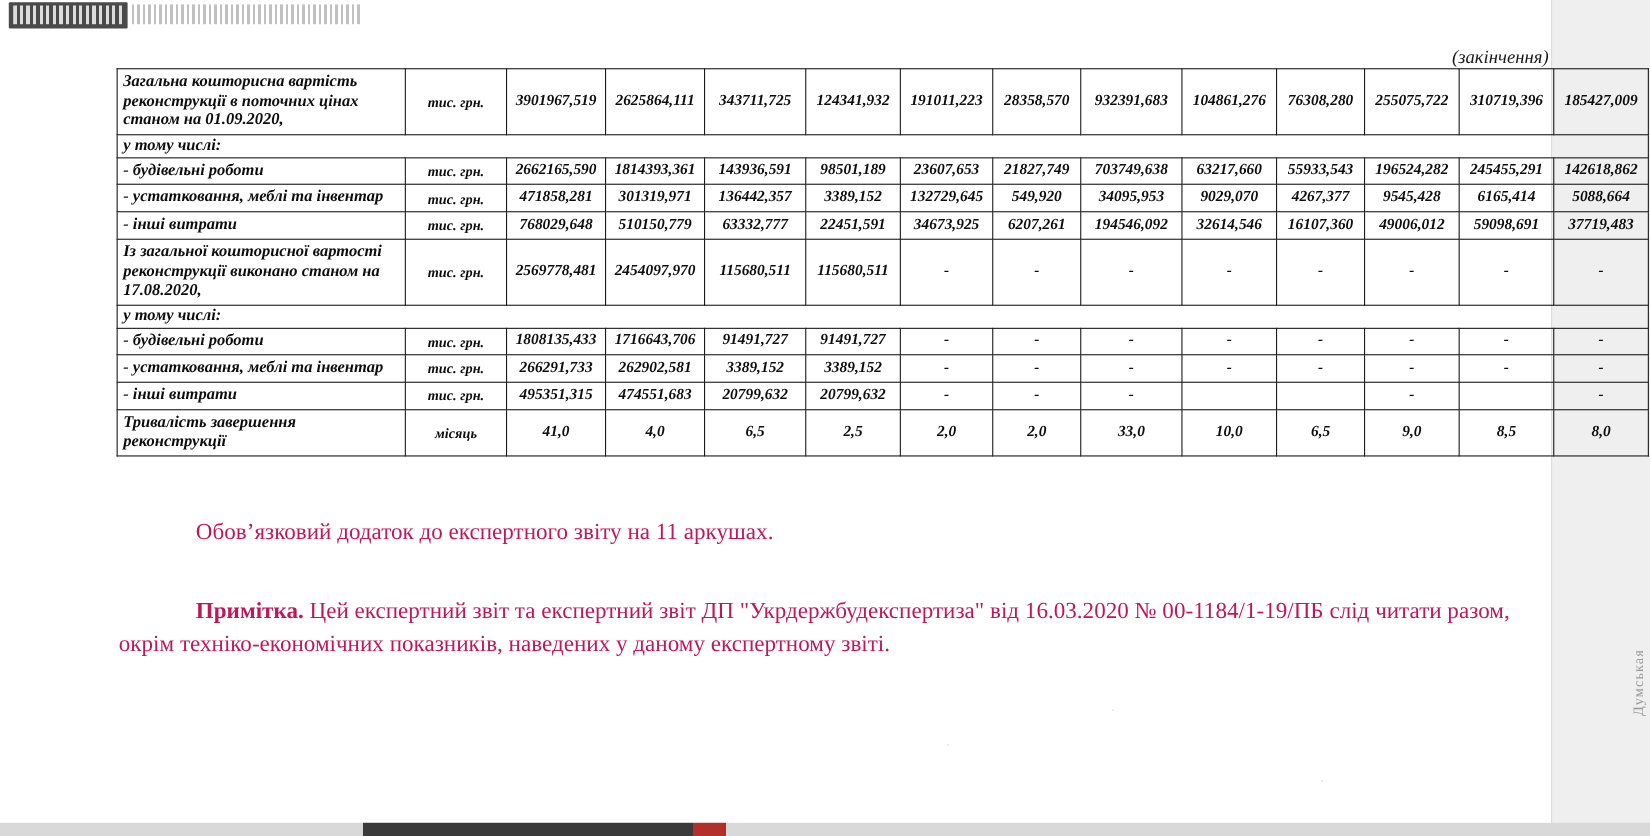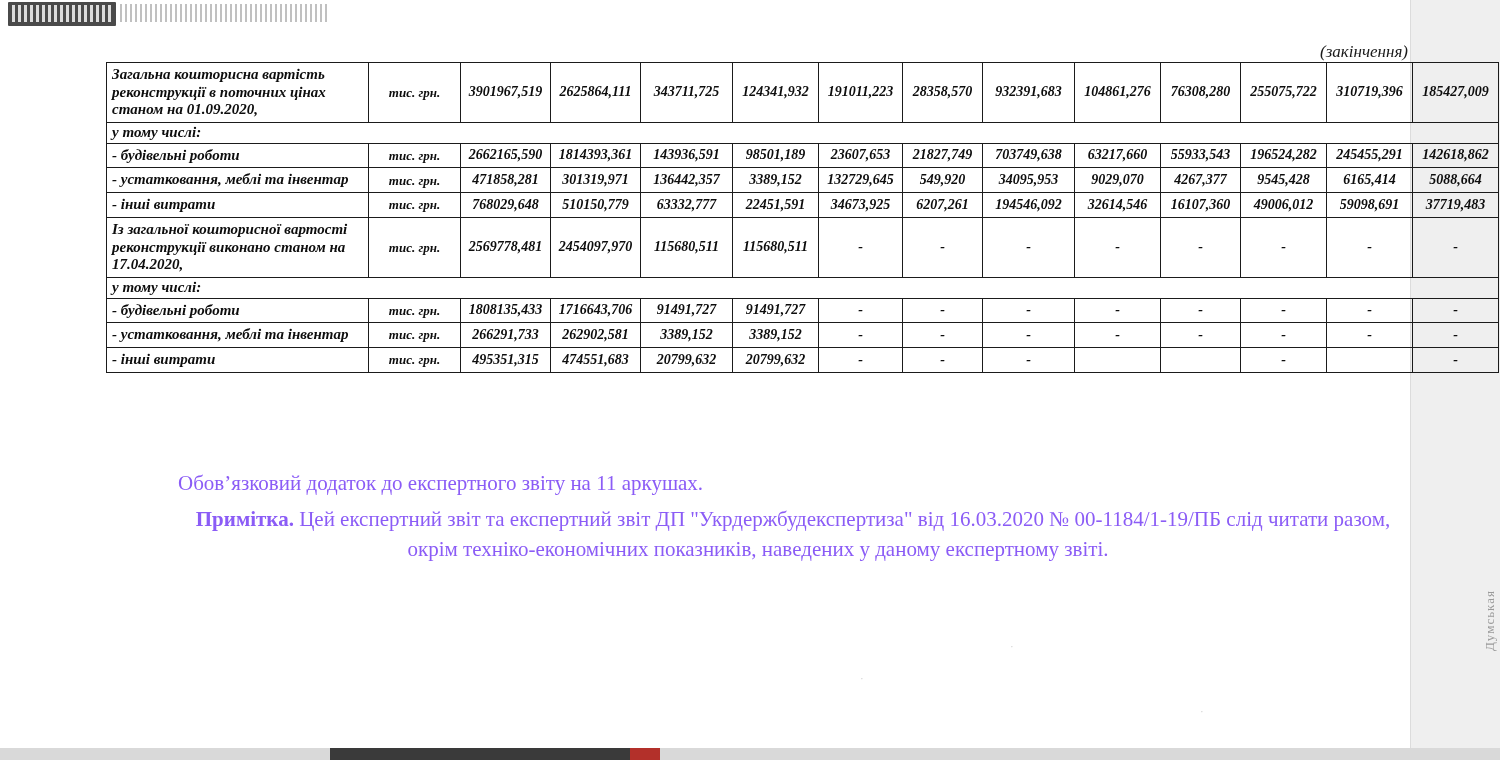--- a/index.html
+++ b/index.html
@@ -171,26 +171,26 @@
   col.n3 { width: 86px; }
   col.n4 { width: 84px; }
 
   
   .body-text {
     position: absolute;
     left: 108px;
     width: 1300px;
     font-size: 21px;
     line-height: 1.45;
-    color: #8b5cf6;
+    color: #be185d;
     font-family: Liberation Serif, serif;
   }
   .p1 { top: 468px; }
   .p1 .indent { display: inline-block; width: 70px; }
-  .p2 { top: 504px; text-align: center; }
+  .p2 { top: 540px; }
   .p2 .indent { display: inline-block; width: 70px; }
   b.strong { font-weight: bold; }
 </style>
 </head>
 <body>
 
 <div class="scan-top-band"></div>
 <div class="scan-glyph-block"></div>
 <div class="scan-smudge"></div>
 <div class="scan-right-edge"></div>
@@ -284,21 +284,21 @@
           <td class="num">34673,925</td>
           <td class="num">6207,261</td>
           <td class="num">194546,092</td>
           <td class="num">32614,546</td>
           <td class="num">16107,360</td>
           <td class="num">49006,012</td>
           <td class="num">59098,691</td>
           <td class="num">37719,483</td>
         </tr>
         <tr>
-          <td class="label">Із загальної кошторисної вартості реконструкції виконано станом на 17.04.2020,</td>
+          <td class="label">Із загальної кошторисної вартості реконструкції виконано станом на 17.08.2020,</td>
           <td class="unit">тис. грн.</td>
           <td class="num">2569778,481</td>
           <td class="num">2454097,970</td>
           <td class="num">115680,511</td>
           <td class="num">115680,511</td>
           <td class="num">-</td>
           <td class="num">-</td>
           <td class="num">-</td>
           <td class="num">-</td>
           <td class="num">-</td>
@@ -350,20 +350,36 @@
           <td class="num">20799,632</td>
           <td class="num">-</td>
           <td class="num">-</td>
           <td class="num">-</td>
           <td class="num"></td>
           <td class="num"></td>
           <td class="num">-</td>
           <td class="num"></td>
           <td class="num">-</td>
         </tr>
+        <tr>
+          <td class="label">Тривалість завершення реконструкції</td>
+          <td class="unit">місяць</td>
+          <td class="num">41,0</td>
+          <td class="num">4,0</td>
+          <td class="num">6,5</td>
+          <td class="num">2,5</td>
+          <td class="num">2,0</td>
+          <td class="num">2,0</td>
+          <td class="num">33,0</td>
+          <td class="num">10,0</td>
+          <td class="num">6,5</td>
+          <td class="num">9,0</td>
+          <td class="num">8,5</td>
+          <td class="num">8,0</td>
+        </tr>
       </tbody>
   </table>
 </div>
 
 <div class="body-text p1">
   <span class="indent"></span><span>Обов’язковий додаток до експертного звіту на  11  аркушах.</span>
 </div>
 
 <div class="body-text p2">
   <span class="indent"></span><b class="strong">Примітка.</b><span> Цей експертний звіт та експертний звіт ДП "Укрдержбудекспертиза" від 16.03.2020  № 00-1184/1-19/ПБ  слід читати разом, окрім техніко-економічних показників,  наведених у даному експертному звіті.</span>

